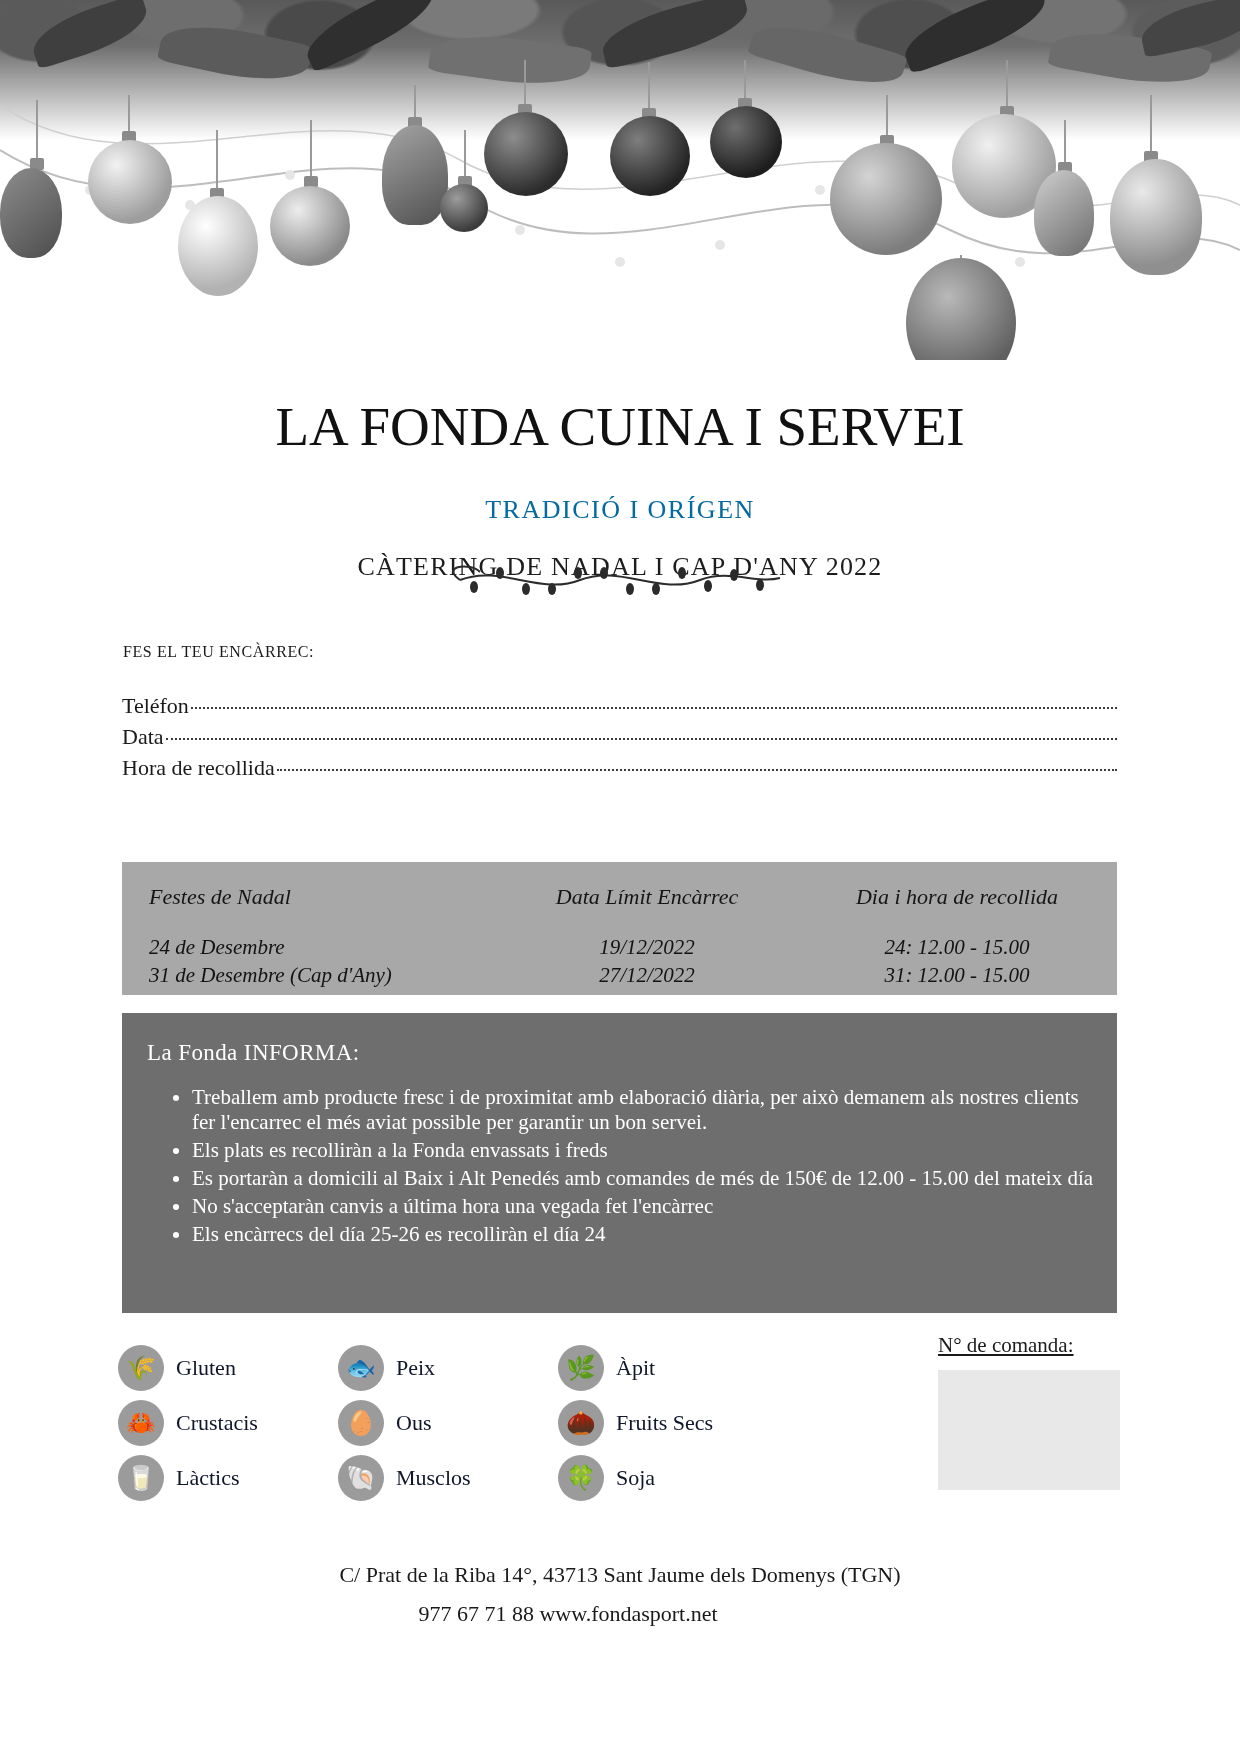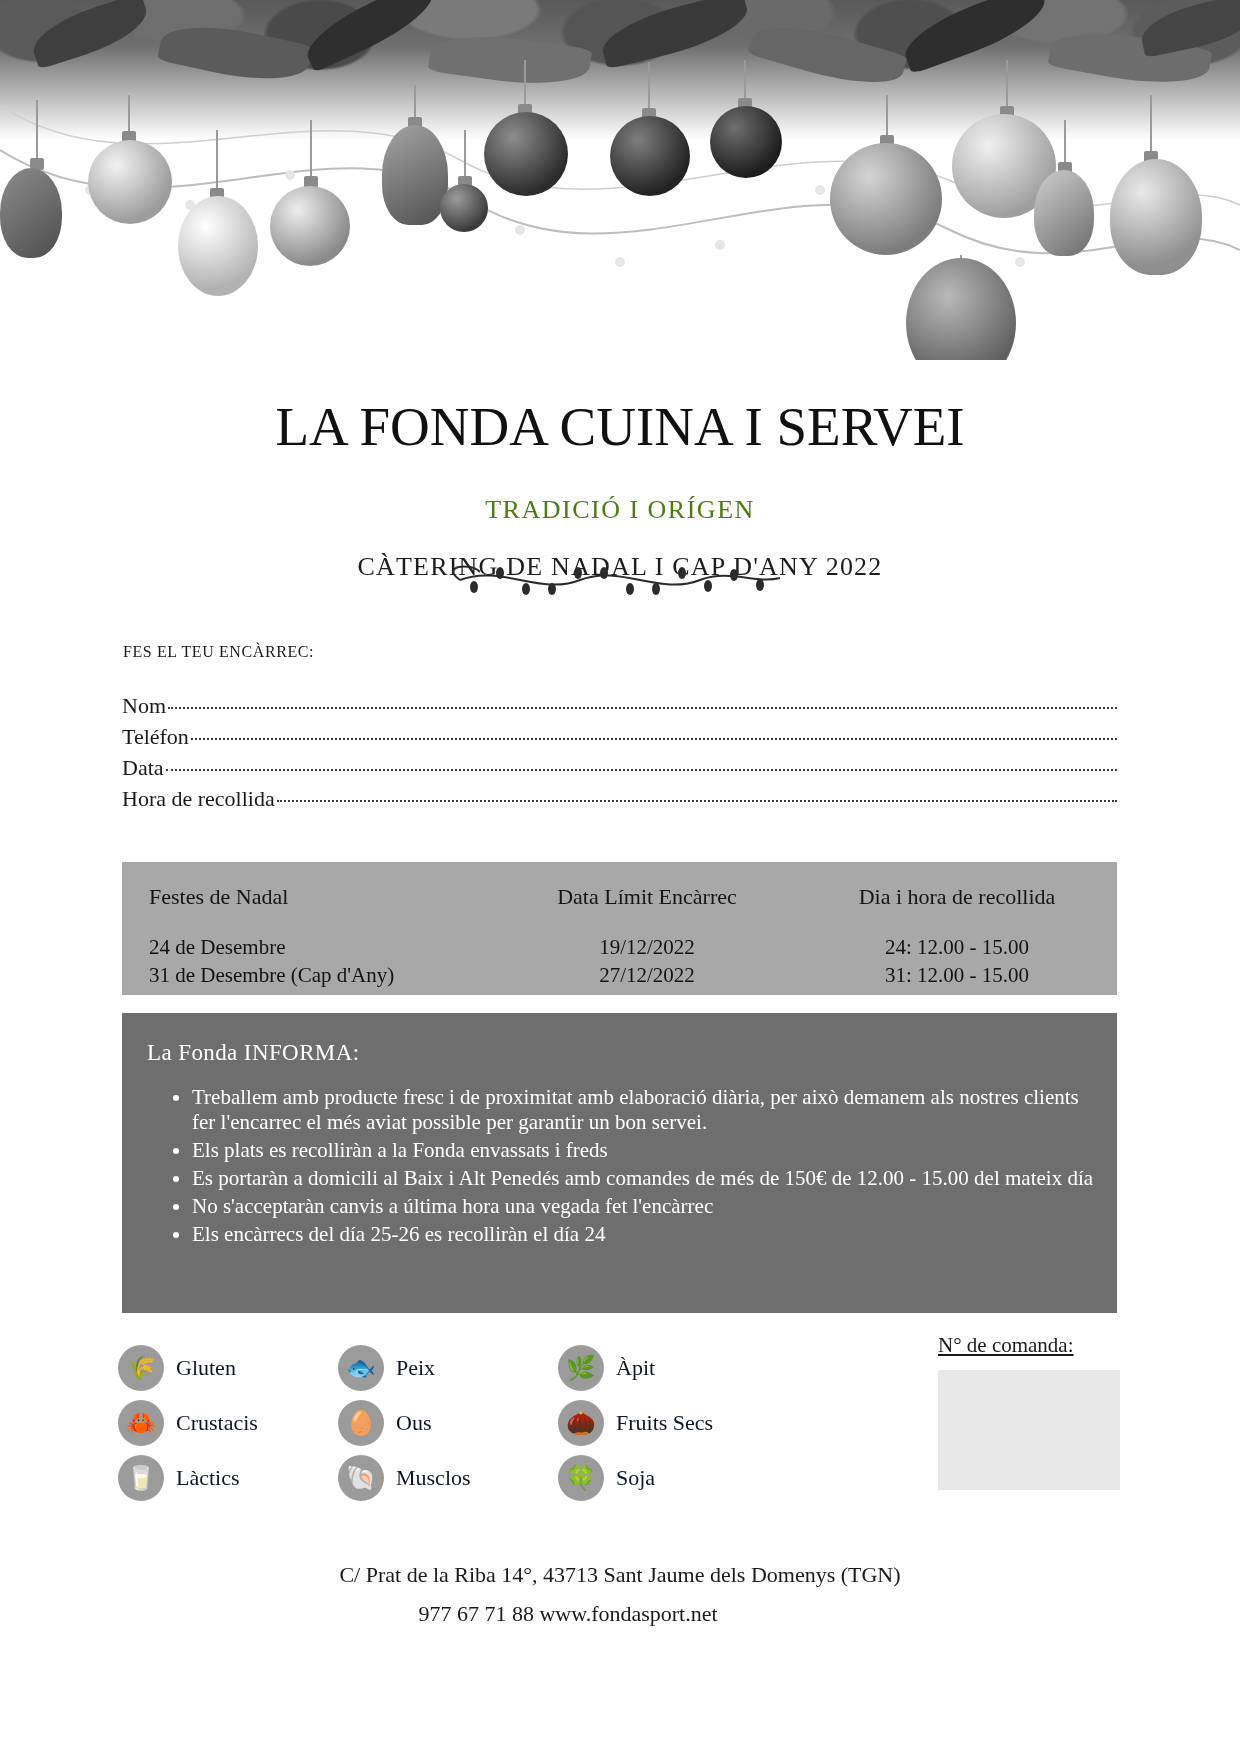--- a/index.html
+++ b/index.html
@@ -81,21 +81,21 @@
     font-family: "Liberation Serif", serif;
     color: #111;
   }
   .subtitle-1 {
     position: absolute;
     top: 495px; left: 0;
     width: 1240px;
     text-align: center;
     font-size: 26px;
     letter-spacing: 1.5px;
-    color: #4d7c0f;
+    color: #0369a1;
   }
   .subtitle-2 {
     position: absolute;
     top: 527px; left: 0;
     width: 1240px;
     text-align: center;
     font-size: 26px;
     letter-spacing: 1.2px;
     color: #1d1d1d;
     margin-top: 25px;
@@ -141,21 +141,21 @@
     width: 995px;
     height: 133px;
     background: #a8a8a8;
   }
   .dates-head {
     position: absolute;
     top: 22px; left: 0; width: 100%;
     font-size: 22px;
     color: #151515;
   }
-  .dates-head span, .dates-row span { position: absolute; }
+  .dates-head span, .dates-row span { position: absolute; font-style: italic; }
   .col-a { left: 27px; }
   .col-b { left: 380px; width: 290px; text-align: center; }
   .col-c { left: 690px; width: 290px; text-align: center; }
   .dates-row { position: absolute; left: 0; width: 100%; font-size: 21px; color: #131313; }
   .dates-row.r1 { top: 73px; }
   .dates-row.r2 { top: 101px; }
 
   
   .info-box {
     position: absolute;
@@ -356,24 +356,20 @@
       <ellipse cx="708" cy="26" rx="4" ry="6"></ellipse>
     <ellipse cx="734" cy="15" rx="4" ry="6"></ellipse>
       <ellipse cx="760" cy="25" rx="4" ry="6"></ellipse>
   </g>
 </svg>
 
 <div class="order-heading">FES EL TEU ENCÀRREC:</div>
 
 <div class="fields">
   <div class="field-row">
-    <span class="field-label">Nom</span>
-    <span class="dotted"></span>
-  </div>
-  <div class="field-row">
     <span class="field-label">Teléfon</span>
     <span class="dotted"></span>
   </div>
   <div class="field-row">
     <span class="field-label">Data</span>
     <span class="dotted"></span>
   </div>
   <div class="field-row">
     <span class="field-label">Hora de recollida</span>
     <span class="dotted"></span>

